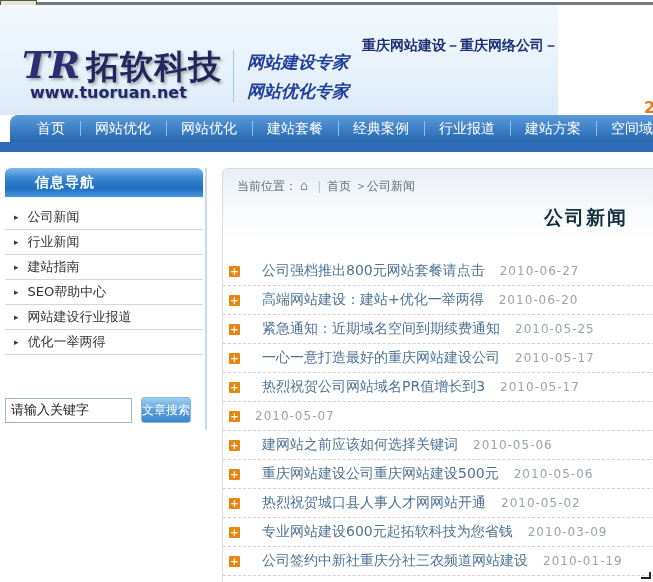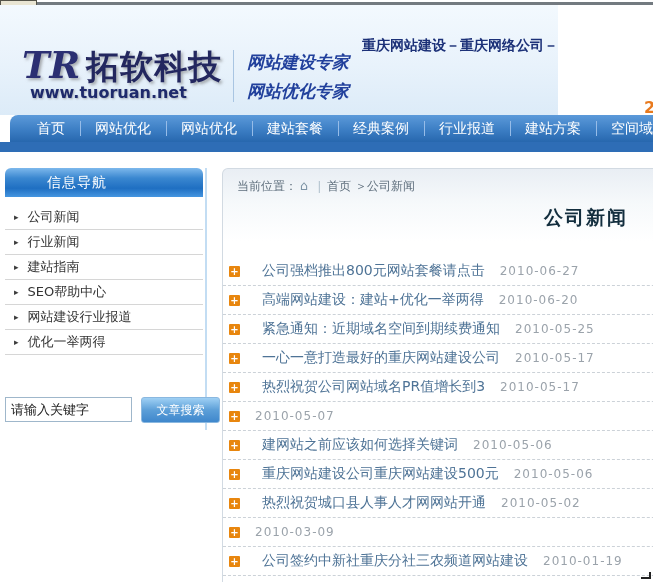--- a/index.html
+++ b/index.html
@@ -32,34 +32,34 @@
          background:linear-gradient(180deg,#5c9ada 0%,#3c7ec4 55%,#2767ae 100%);
          border-radius:8px 0 0 0; overflow:hidden; }
   .nav ul { list-style:none; display:flex; padding-left:12px; height:27px; }
   .nav li { position:relative; padding:0 15px; line-height:27px; font-size:14px; color:#fff;
             white-space:nowrap; cursor:pointer; }
   .nav li + li::before { content:""; position:absolute; left:0; top:6px; height:15px; width:1px; background:#96bce8; }
   .nav-strip { position:absolute; top:142px; left:0; width:653px; height:10px; background:#2e6db6; }
 
   
   .sidebar { position:absolute; top:168px; left:5px; width:198px; background:#fff; }
-  .sidebar-header { height:29px; line-height:29px; padding-left:42px; border-radius:6px 6px 0 0;
+  .sidebar-header { height:29px; line-height:29px; padding-left:30px; border-radius:6px 6px 0 0;
                     background:linear-gradient(180deg,#7db8ec 0%,#3a87d0 35%,#1f6fc2 70%,#4596e0 100%);
-                    color:#fff; font-size:14px; font-weight:normal; letter-spacing:1px; }
+                    color:#fff; font-size:14px; font-weight:bold; letter-spacing:1px; }
   .sidebar ul { list-style:none; padding-top:8px; }
   .sidebar li { height:25px; display:flex; align-items:center; padding-left:9px;
                 border-bottom:1px solid #d6d6d6; font-size:13px; color:#333; cursor:pointer; }
   .tri-icon { font-size:9px; color:#3a3a3a; margin-right:9px; }
   .sidebar-vline { position:absolute; top:168px; left:205px; width:2px; height:262px; background:#c3ddf3; }
 
   
-  .search-row { position:absolute; top:397px; left:5px; display:flex; }
+  .search-row { position:absolute; top:397px; left:5px; display:flex; align-items:center; }
   .search-input { width:127px; height:25px; border:1px solid #9fb7cb; padding:2px 5px;
                   font-size:13px; color:#222; font-family:inherit; background:#fff; }
-  .search-btn { margin-left:9px; width:79px; height:26px; border:1px solid #8ab8e0; border-radius:3px;
+  .search-btn { margin-left:9px; width:50px; height:26px; border:1px solid #8ab8e0; border-radius:3px;
                 background:linear-gradient(180deg,#9fd0f4 0%,#5c9fd8 50%,#3f87cc 100%);
                 color:#fff; font-size:12px; font-family:Liberation Sans, sans-serif; cursor:pointer; }
 
   
   .main { position:absolute; top:168px; left:222px; width:728px; height:414px;
           border:1px solid #d2dae2; border-bottom:none; border-radius:6px 6px 0 0;
           background:linear-gradient(180deg,#e9eef4 0px,#f6f9fb 34px,#ffffff 72px); }
   .breadcrumb { position:absolute; top:9px; left:14px; font-size:12px; color:#5f6f7d;text-align:right; }
   .breadcrumb .home-icon { font-size:13px; color:#7d93a5; margin:0 3px; }
   .breadcrumb .bc-sep { color:#9db0bf; margin:0 2px; }
@@ -217,20 +217,21 @@
         </li>
 
         <li>
           <span class="plus-icon"></span>
           <span class="news-title">热烈祝贺城口县人事人才网网站开通</span>
           <span class="news-date">2010-05-02</span>
         </li>
 
         <li>
           <span class="plus-icon"></span>
+          <span class="news-title">专业网站建设600元起拓软科技为您省钱</span>
           <span class="news-date">2010-03-09</span>
         </li>
 
         <li>
           <span class="plus-icon"></span>
           <span class="news-title">公司签约中新社重庆分社三农频道网站建设</span>
           <span class="news-date">2010-01-19</span>
         </li>
       </ul>
   </div>

